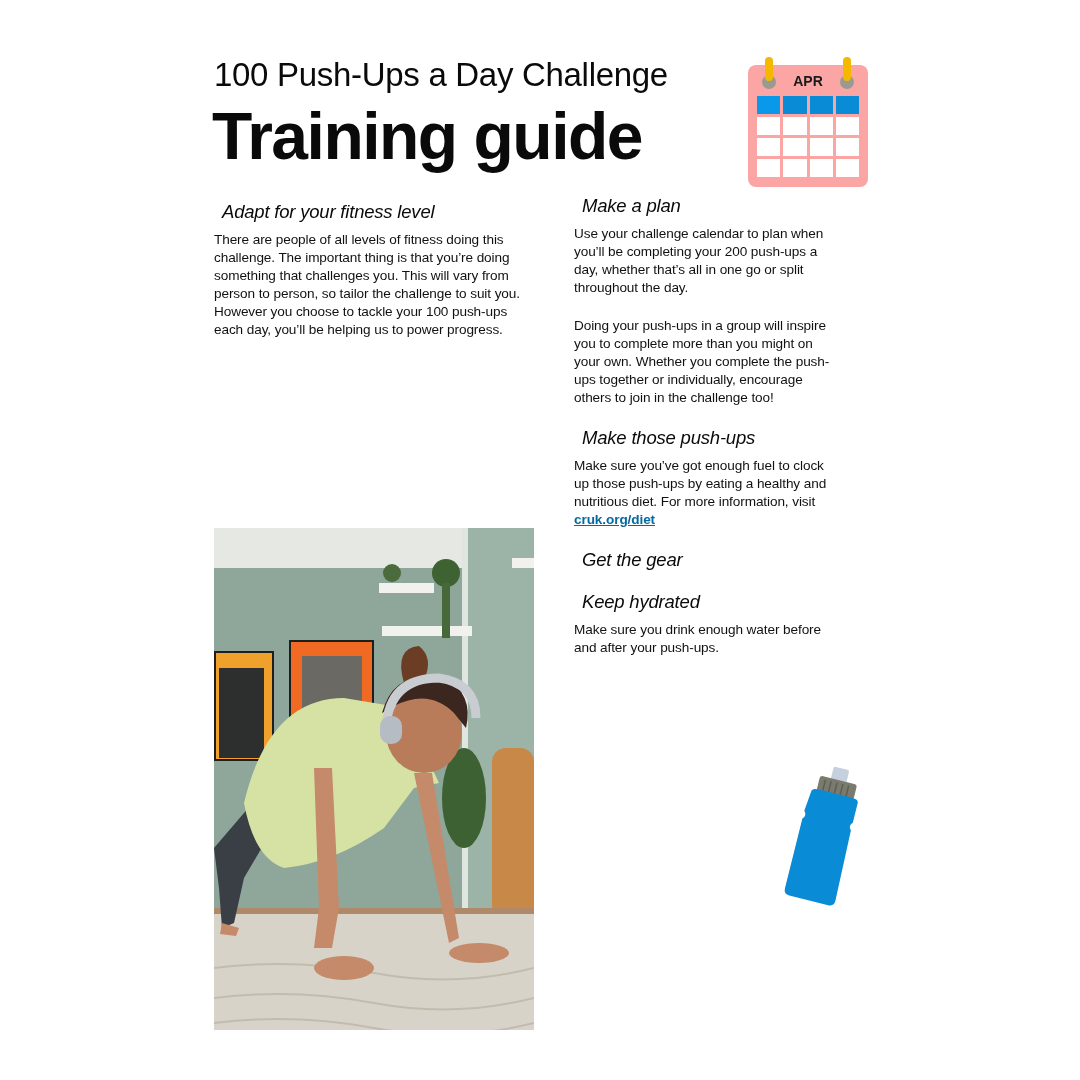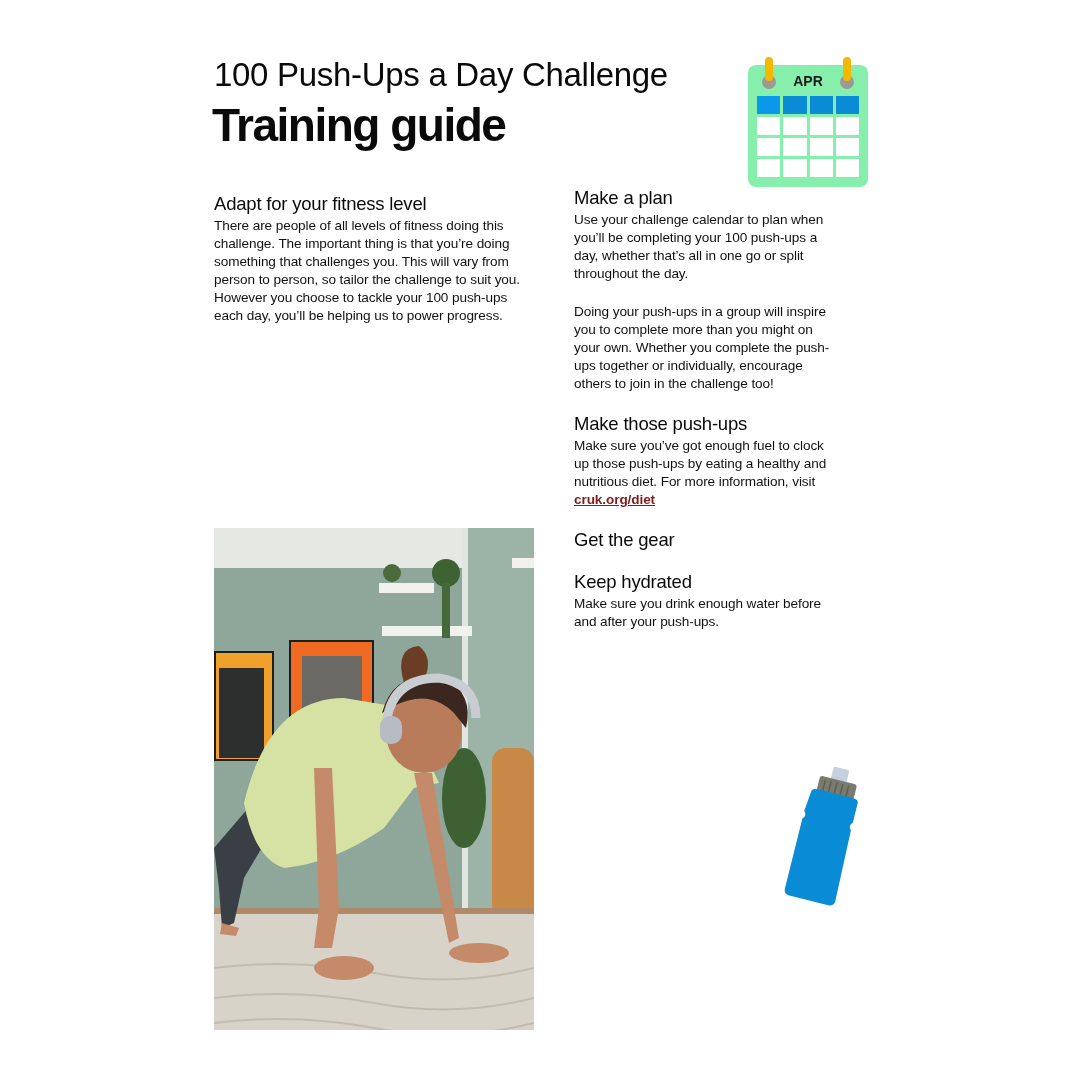--- a/index.html
+++ b/index.html
@@ -1,29 +1,29 @@
 <!DOCTYPE html>
 <html><head>
   <meta charset="utf-8">
   <style>
     html, body { margin:0; padding:0; }
     body { width:1080px; height:1080px; background:#ffffff; position:relative; overflow:hidden;
            font-family:"Liberation Sans", "DejaVu Sans", sans-serif; color:#111; }
     .subtitle { position:absolute; left:214px; top:56px; font-size:33px; font-weight:400; letter-spacing:-0.3px; color:#0a0a0a; white-space:nowrap; }
-    .title { position:absolute; left:212px; top:98px; font-size:46px; font-weight:700; letter-spacing:-1.5px; color:#0a0a0a; white-space:nowrap; }
+    .title { position:absolute; left:212px; top:98px; font-size:66px; font-weight:700; letter-spacing:-1.5px; color:#0a0a0a; white-space:nowrap; }
     .col { position:absolute; }
     .col-left { left:214px; top:193px; width:310px; }
     .col-right { left:574px; top:187px; width:262px; }
     .section { margin:0 0 20px 0; }
-    .section h2 { margin:0; font-size:18.5px; font-weight:400; color:#0a0a0a; line-height:22px; letter-spacing:-0.2px; }
+    .section h2 { margin:8px; font-size:18.5px; font-weight:400; color:#0a0a0a; line-height:22px; letter-spacing:-0.2px;font-style:italic; }
     .section p { margin:2px 0 0 0; font-size:13.6px; line-height:18px; color:#111; letter-spacing:-0.1px; }
-    .section a { color:#7f1d1d; font-weight:700; text-decoration:underline; }
+    .section a { color:#0369a1; font-weight:700; text-decoration:underline; }
 
     
-    .calendar { position:absolute; left:748px; top:65px; width:120px; height:122px; background:#86efac; border-radius:8px; }
+    .calendar { position:absolute; left:748px; top:65px; width:120px; height:122px; background:#fca5a5; border-radius:8px; }
     .cal-ring { position:absolute; top:-8px; width:8px; height:24px; background:#f5b800; border-radius:4px; }
     .cal-ring-base { position:absolute; top:10px; width:14px; height:14px; border-radius:50%; background:#9a9a93; }
     .cal-month { position:absolute; left:0; right:0; top:8px; text-align:center; font-size:14px; font-weight:700; color:#1a1a1a; }
     .cal-grid { position:absolute; left:9px; top:31px; width:102px; display:grid; grid-template-columns:repeat(4, 1fr); grid-gap:3px; }
     .cal-cell { height:18px; background:#ffffff; }
     .cal-cell.head { background:#0a8bd6; }
     .cal-cell.head.first { background:#0a98ea; }
 
     
     .photo { position:absolute; left:214px; top:528px; width:320px; height:502px; overflow:hidden; background:#8fa79c; }
@@ -68,21 +68,21 @@
   <div class="col col-left">
     <div class="section">
       <h2>Adapt for your fitness level</h2>
       <p>There are people of all levels of fitness doing this challenge. The important thing is that you’re doing something that challenges you. This will vary from person to person, so tailor the challenge to suit you. However you choose to tackle your 100 push-ups each day, you’ll be helping us to power progress.</p>
     </div>
   </div>
 
   <div class="col col-right">
     <div class="section">
       <h2>Make a plan</h2>
-      <p>Use your challenge calendar to plan when you’ll be completing your 100 push-ups a day, whether that’s all in one go or split throughout the day.</p>
+      <p>Use your challenge calendar to plan when you’ll be completing your 200 push-ups a day, whether that’s all in one go or split throughout the day.</p>
     </div>
     <div class="section">
       <p>Doing your push-ups in a group will inspire you to complete more than you might on your own. Whether you complete the push-ups together or individually, encourage others to join in the challenge too!</p>
     </div>
     <div class="section">
       <h2>Make those push-ups</h2>
       <p><span>Make sure you’ve got enough fuel to clock up those push-ups by eating a healthy and nutritious diet. For more information, visit </span><a>cruk.org/diet</a></p>
     </div>
     <div class="section">
       <h2>Get the gear</h2>

